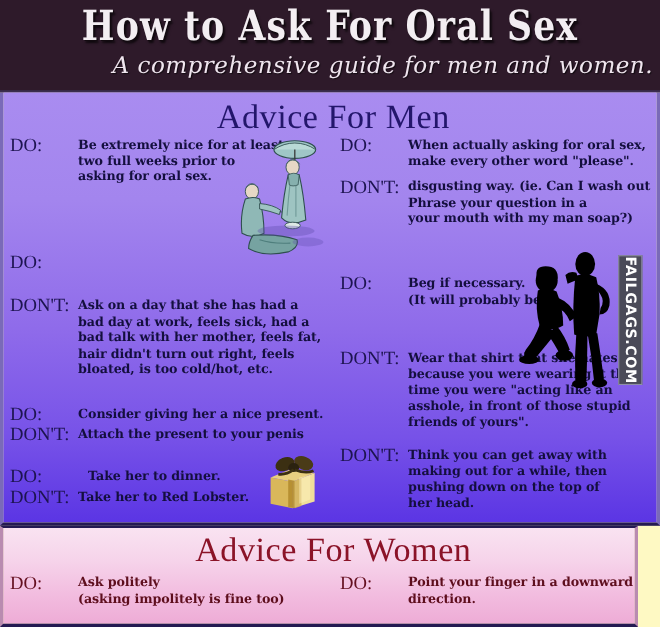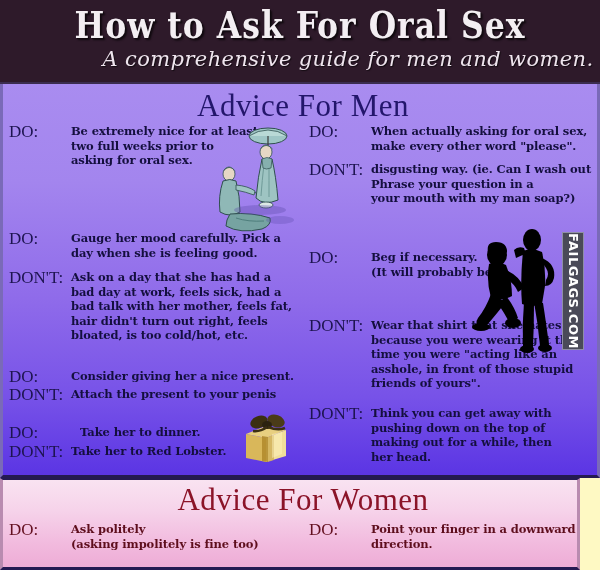--- a/index.html
+++ b/index.html
@@ -209,24 +209,20 @@
       <div class="lbl" style="width:62px;">DO:</div>
       <div class="txt">
         <div>Be extremely nice for at least</div>
         <div>two full weeks prior to</div>
         <div>asking for oral sex.</div>
       </div>
     </div>
 
     <div class="row" style="left:6px; top:147px; width:292px;">
       <div class="lbl" style="width:62px;">DO:</div>
-      <div class="txt">
-        <div>Gauge her mood carefully. Pick a</div>
-        <div>day when she is feeling good.</div>
-      </div>
     </div>
 
     <div class="row" style="left:6px; top:186px; width:292px;">
       <div class="lbl" style="width:62px;">DON'T:</div>
       <div class="txt">
         <div>Ask on a day that she has had a</div>
         <div>bad day at work, feels sick, had a</div>
         <div>bad talk with her mother, feels fat,</div>
         <div>hair didn't turn out right, feels</div>
         <div>bloated, is too cold/hot, etc.</div>
@@ -294,22 +290,22 @@
         <div>time you were "acting like an</div>
         <div>asshole, in front of those stupid</div>
         <div>friends of yours".</div>
       </div>
     </div>
 
     <div class="row" style="left:306px; top:322px; width:292px;">
       <div class="lbl" style="width:62px;">DON'T:</div>
       <div class="txt">
         <div>Think you can get away with</div>
+        <div>making out for a while, then</div>
         <div>pushing down on the top of</div>
-        <div>making out for a while, then</div>
         <div>her head.</div>
       </div>
     </div>
   </div>
 
   <div class="illus-couple">
     <svg viewBox="0 0 108 112" width="108" height="112">
 
       <ellipse cx="72" cy="10" rx="19" ry="8" fill="#9fc6c6" stroke="#2f4f4f" stroke-width="1"></ellipse>
       <path d="M53 10 Q62 4 72 4 Q82 4 91 10" fill="#b9d9d6" stroke="#2f4f4f" stroke-width="0.8"></path>

